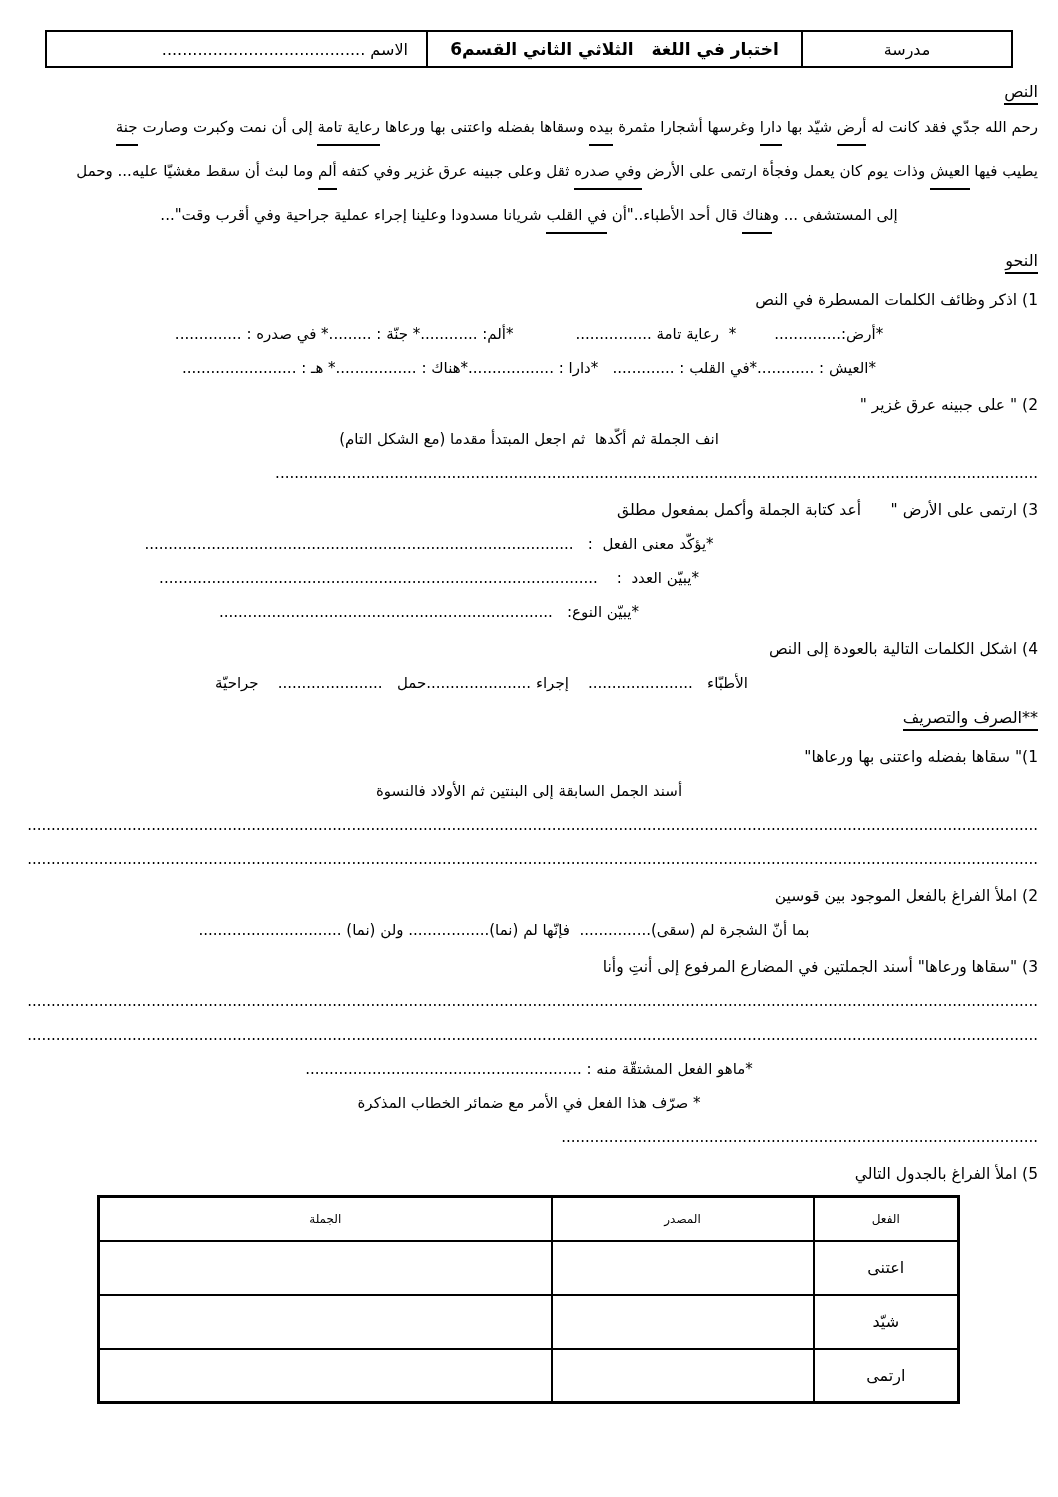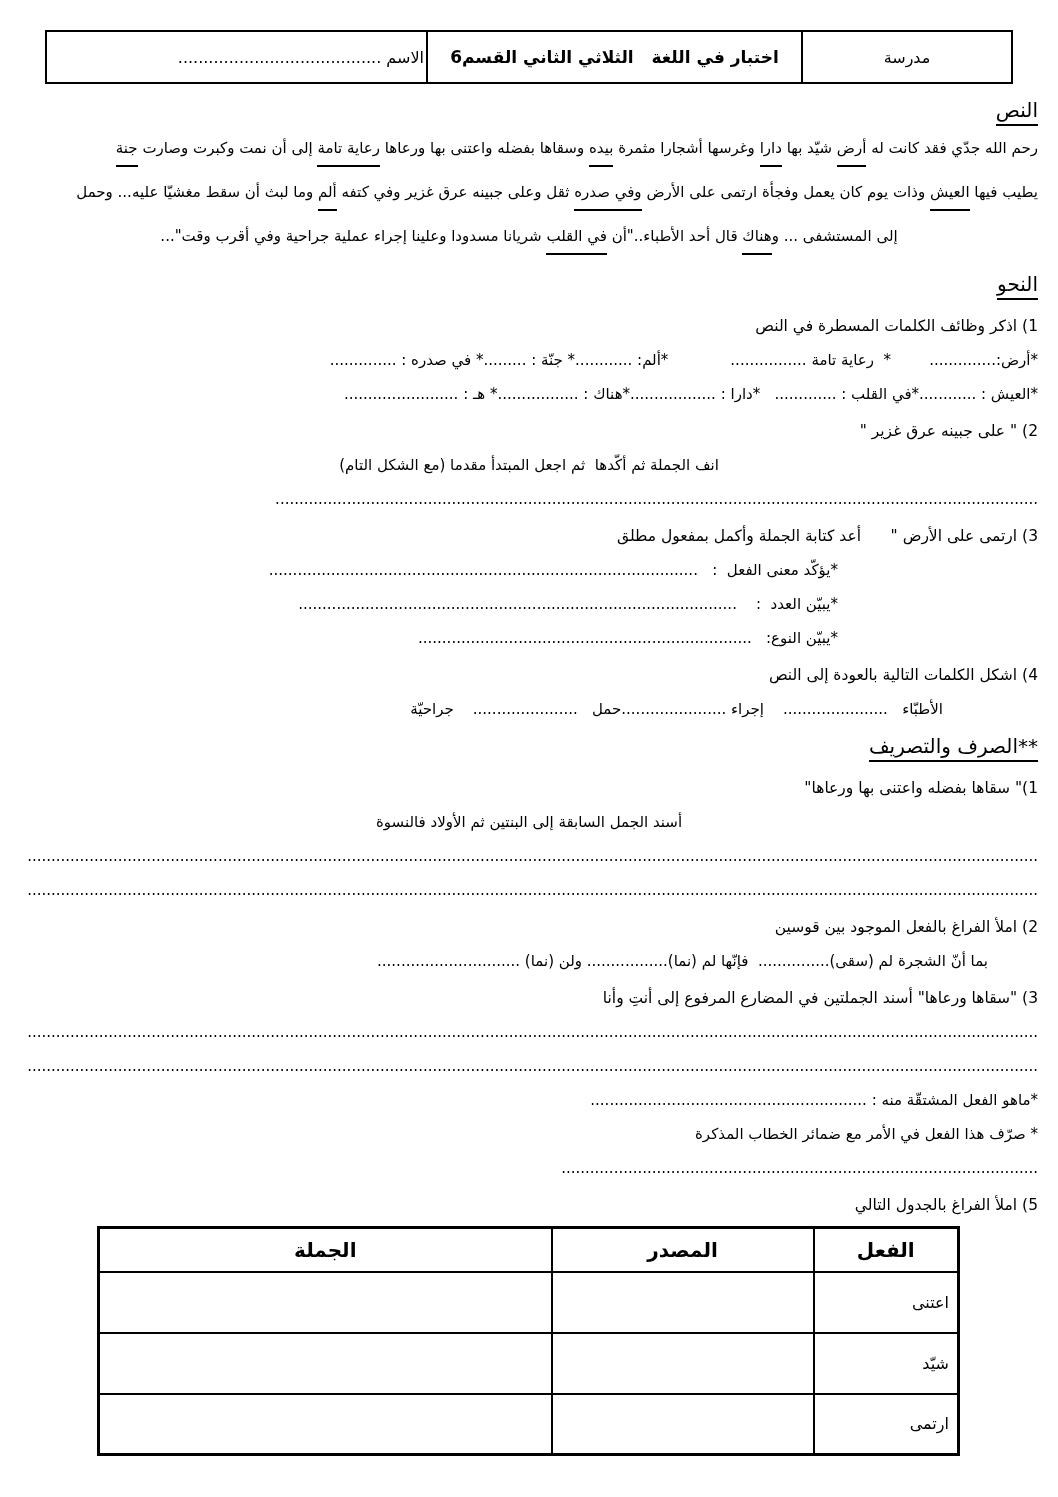--- a/index.html
+++ b/index.html
@@ -10,58 +10,58 @@
     background: #ffffff;
     color: #000000;
     font-family: "DejaVu Sans", sans-serif;
     direction: rtl;
     font-size: 15px;
   }
   .page { padding: 30px 20px 40px 20px; }
 
   
   table.hdr { border-collapse: collapse; width: 968px; margin: 0 25px; table-layout: fixed; }
-  table.hdr td { border: 2px solid #000; height: 52px; padding: 2px 2px; vertical-align: middle; }
+  table.hdr td { border: 2px solid #000; height: 36px; padding: 2px 18px; vertical-align: middle; }
   td.hdr-school { width: 210px; text-align: center; font-size: 16px; }
   td.hdr-title  { width: 375px; text-align: center; font-size: 17px; font-weight: bold; white-space: pre-wrap; }
   td.hdr-name   { text-align: right; font-size: 16px; white-space: nowrap; overflow: hidden; }
 
   .sec-title-wrap { margin-top: 14px; }
   .sec-title {
     display: inline-block;
     border-bottom: 2px solid #000;
     padding-bottom: 2px;
-    font-size: 20px;
+    font-size: 16px;
   }
 
   .t-line { line-height: 44px; font-size: 15px; white-space: nowrap; }
   .t-line.center { text-align: center; white-space: normal; }
   .u { border-bottom: 2px solid #000; padding-bottom: 8px; }
 
   .q { margin-top: 15px; font-size: 15.5px; line-height: 22px; white-space: pre-wrap; }
-  .sub { margin-top: 13px; font-size: 15px; line-height: 21px; white-space: pre-wrap; }
+  .sub { margin-top: 13px; font-size: 15px; line-height: 21px; white-space: pre-wrap; text-align: center; }
   .sub.center { text-align: center; }
   .indent-200 { padding-right: 200px; }
   .indent-95  { padding-right: 95px; }
   .indent-50  { padding-right: 50px; }
   .dotline {
     margin-top: 13px;
     font-size: 15px;
     line-height: 21px;
     white-space: nowrap;
     overflow: hidden;
     width: 100%;
   }
   .dotline.right-part { padding-left: 0; text-align: right; }
 
   
   table.grid { border-collapse: collapse; width: 860px; margin: 10px 78px 0 0; table-layout: fixed; border: 3px solid #000; }
   table.grid th, table.grid td { border: 2px solid #000; padding: 2px 8px; }
-  table.grid th { height: 44px; font-weight: bold; font-size: 20px; text-align: center; vertical-align: middle; }
-  table.grid td { height: 61px; font-size: 16px; vertical-align: middle; }
+  table.grid th { height: 44px; font-weight: normal; font-size: 12px; text-align: center; vertical-align: middle; }
+  table.grid td { height: 54px; font-size: 16px; text-align: center; vertical-align: middle; }
   col.c-verb { width: 145px; }
   col.c-masdar { width: 262px; }
   col.c-sentence { width: 453px; }
 </style>
 </head>
 <body>
 
 <div class="page">
 
   <table class="hdr">

